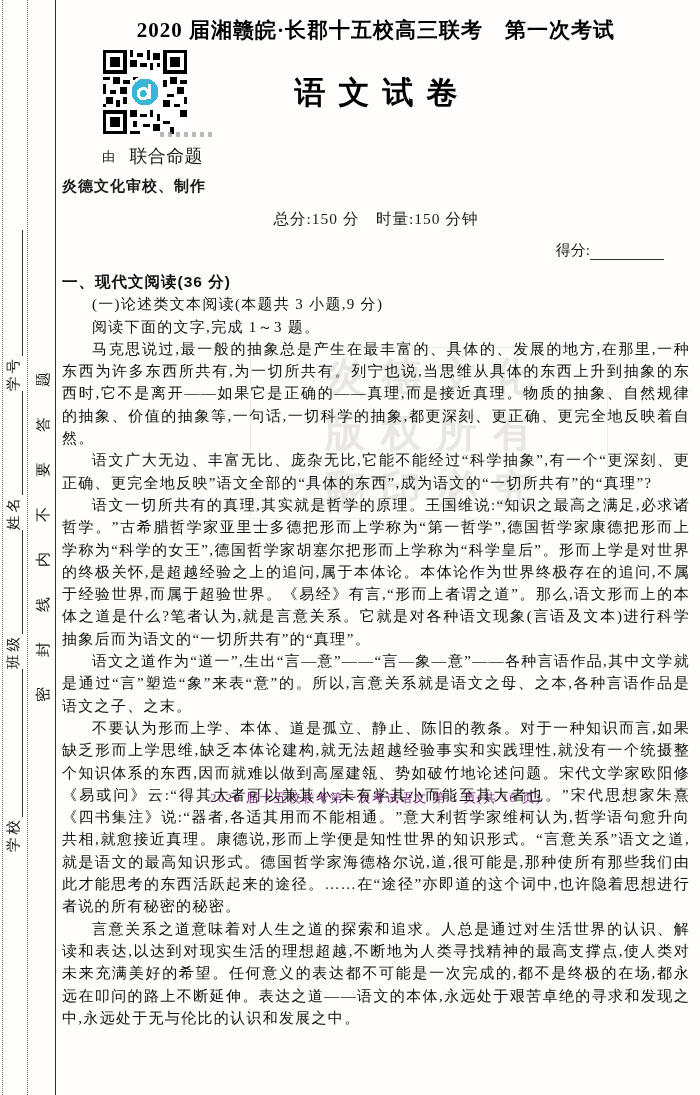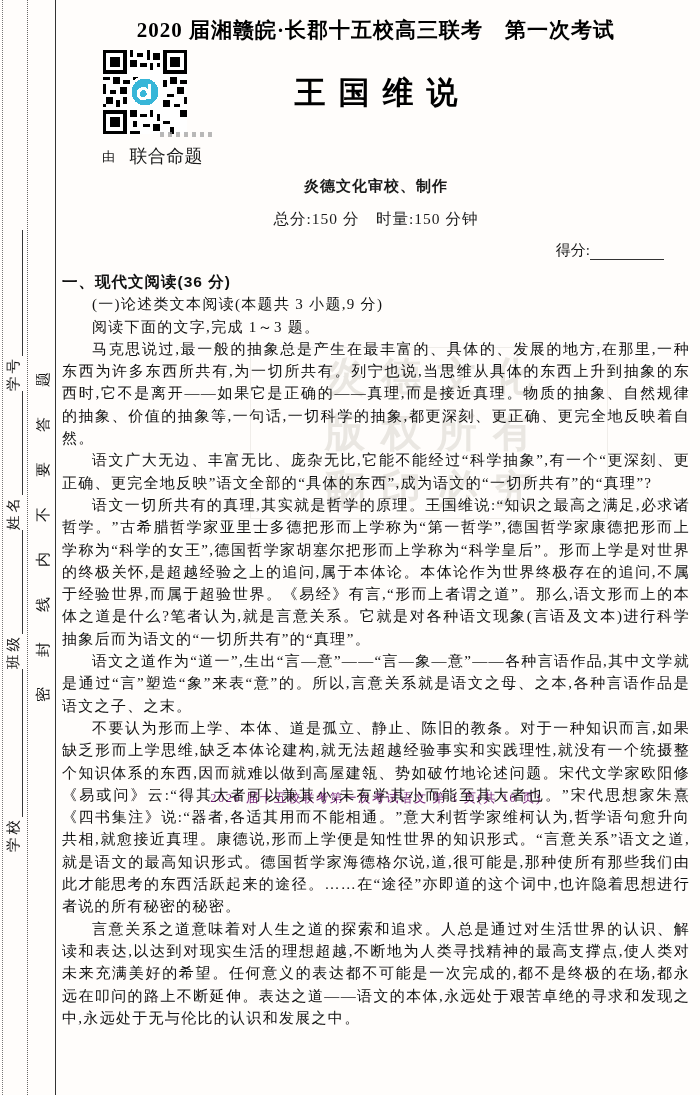--- a/index.html
+++ b/index.html
@@ -47,21 +47,21 @@
     letter-spacing:13px; text-indent:13px; color:#000;
   }
   .schools-row {
     display:flex; align-items:center; margin-top:2px; font-size:12.5px;
     line-height:21px; letter-spacing:.4px;
   }
   .organizer-prefix { flex:0 0 auto; padding:0 7px 0 40px; font-size:13px; }
   .school-lines { flex:1 1 auto; }
   .organizer-suffix { flex:0 0 auto; padding-left:7px; font-size:18px; }
   .producer {
-    text-align:center; margin-top:10px; font-size:15px; font-weight:bold;
+    margin-top:10px; font-size:15px; font-weight:bold;
     letter-spacing:1px; font-family:"Liberation Sans","DejaVu Sans",sans-serif;
   }
   .totals { text-align:center; margin-top:13px; font-size:15.5px; letter-spacing:1px; }
   .score-row { text-align:right; padding-right:26px; margin-top:11px; font-size:15px; }
   .score-blank { display:inline-block; width:74px; border-bottom:1px solid #333; height:15px; vertical-align:bottom; }
   
   .body-text {
     position:relative; z-index:1; margin-top:11px; font-size:15px;
     line-height:22.3px; letter-spacing:1.3px; text-align:justify; color:#111;
   }
@@ -172,21 +172,21 @@
             <rect x="15" y="22" width="2" height="2"></rect>
             <rect x="18" y="21" width="2" height="1"></rect>
           <rect x="8" y="24" width="3" height="1"></rect>
             <rect x="20" y="23" width="1" height="2"></rect>
         </g>
         <circle cx="12.5" cy="12.5" r="4.4" stroke="#fff" stroke-width="0.8" fill="#38b6d8"></circle>
         <circle cx="12" cy="13" r="1.5" fill="none" stroke="#fff" stroke-width="1"></circle>
         <rect x="13.3" y="10.2" width="1" height="4.3" fill="#fff"></rect>
       </svg>
       <div class="qr-caption"></div>
-      <div class="paper-title">王国维说</div>
+      <div class="paper-title">语文试卷</div>
     </div>
 
     <div class="schools-row">
       <div class="organizer-prefix">由</div>
       <div class="organizer-suffix">联合命题</div>
     </div>
 
     <div class="producer">炎德文化审校、制作</div>
 
     <div class="totals">总分:150 分　时量:150 分钟</div>

